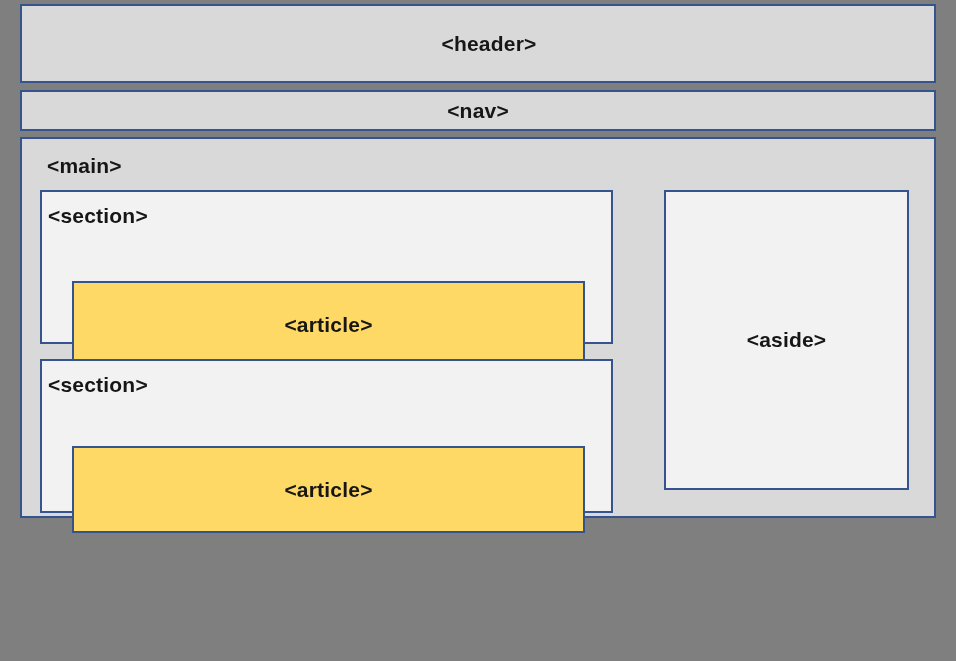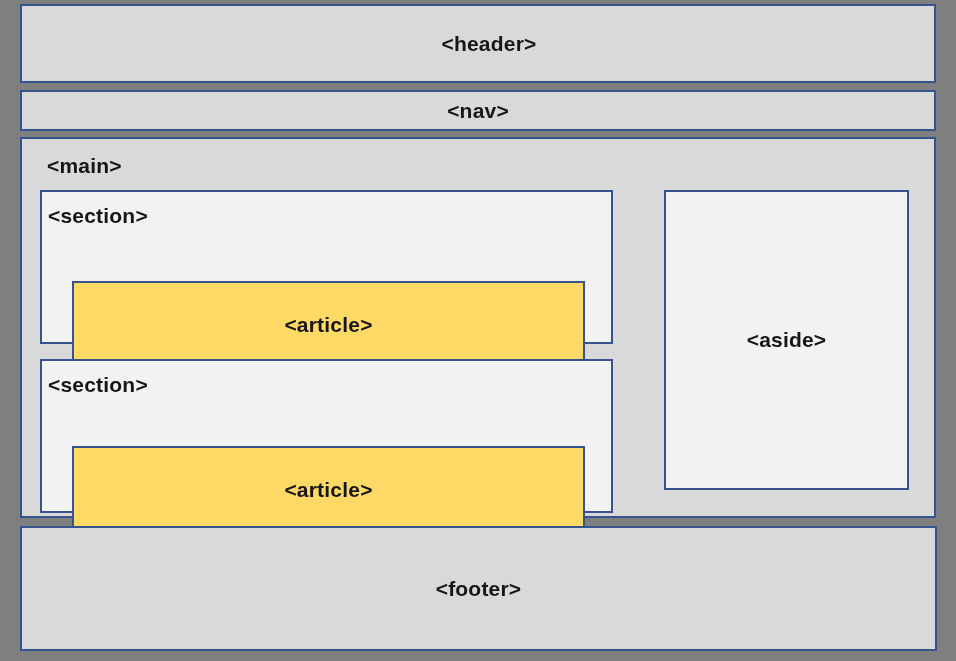--- a/index.html
+++ b/index.html
@@ -74,17 +74,14 @@
       <div id="article-block-2" class="box article center">
         <span class="label">&lt;article&gt;</span>
       </div>
     </div>
 
     <div id="aside-block" class="box panel center">
       <span class="label">&lt;aside&gt;</span>
     </div>
   </div>
 
-  <div id="footer-block" class="box block center">
-    <span class="label">&lt;footer&gt;</span>
-  </div>
 
 </div>
 
 </body></html>

